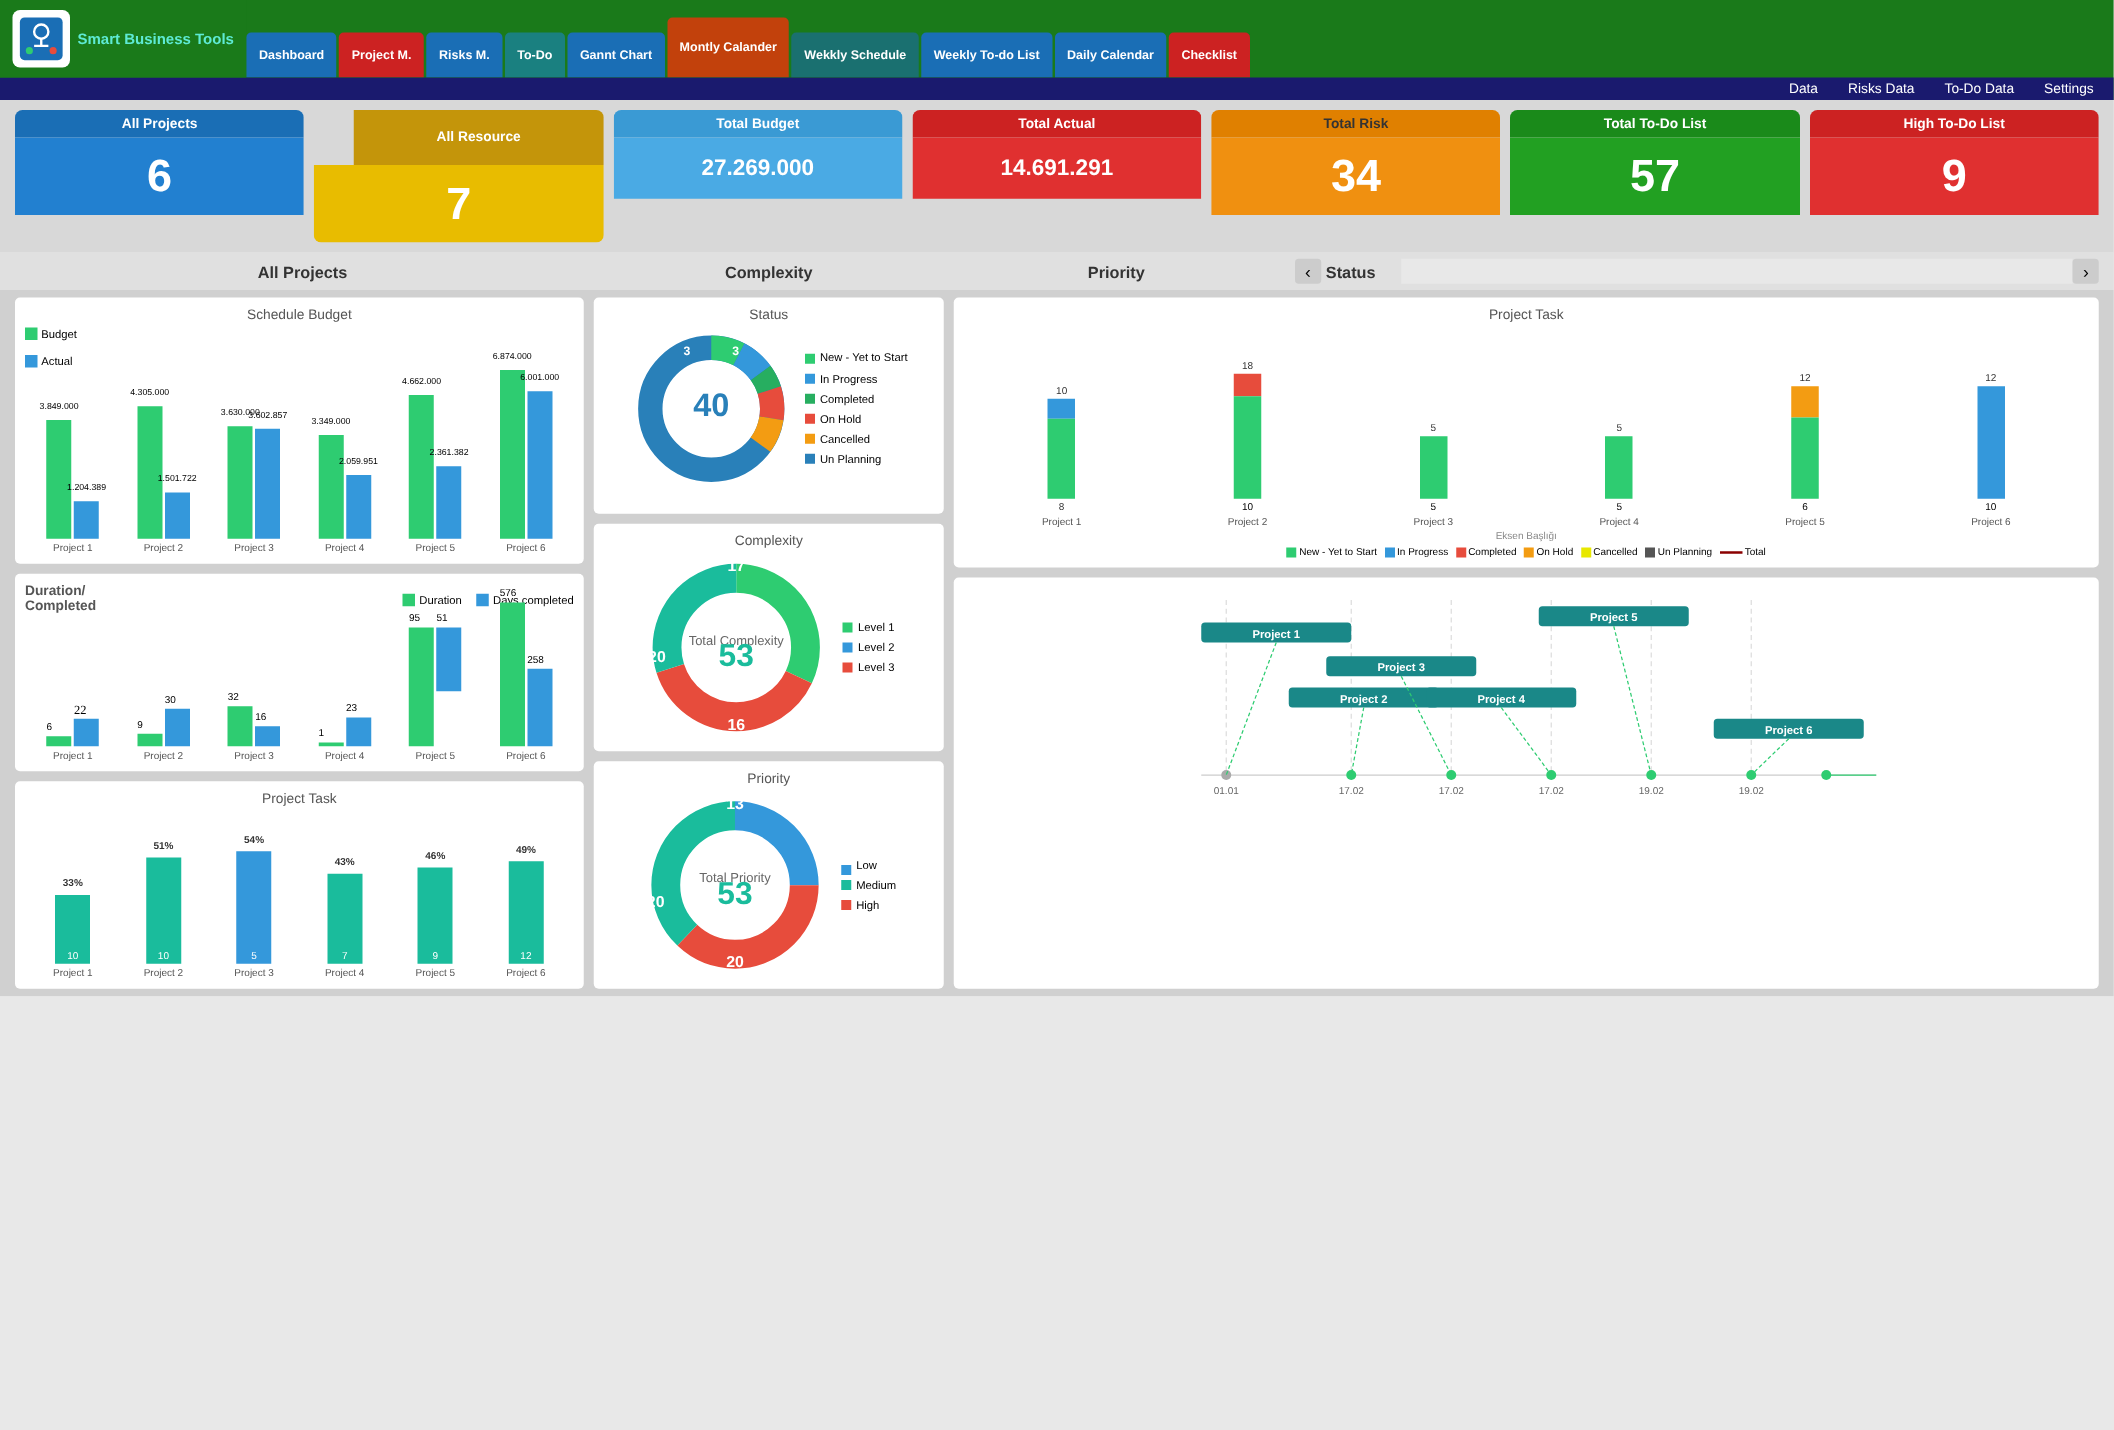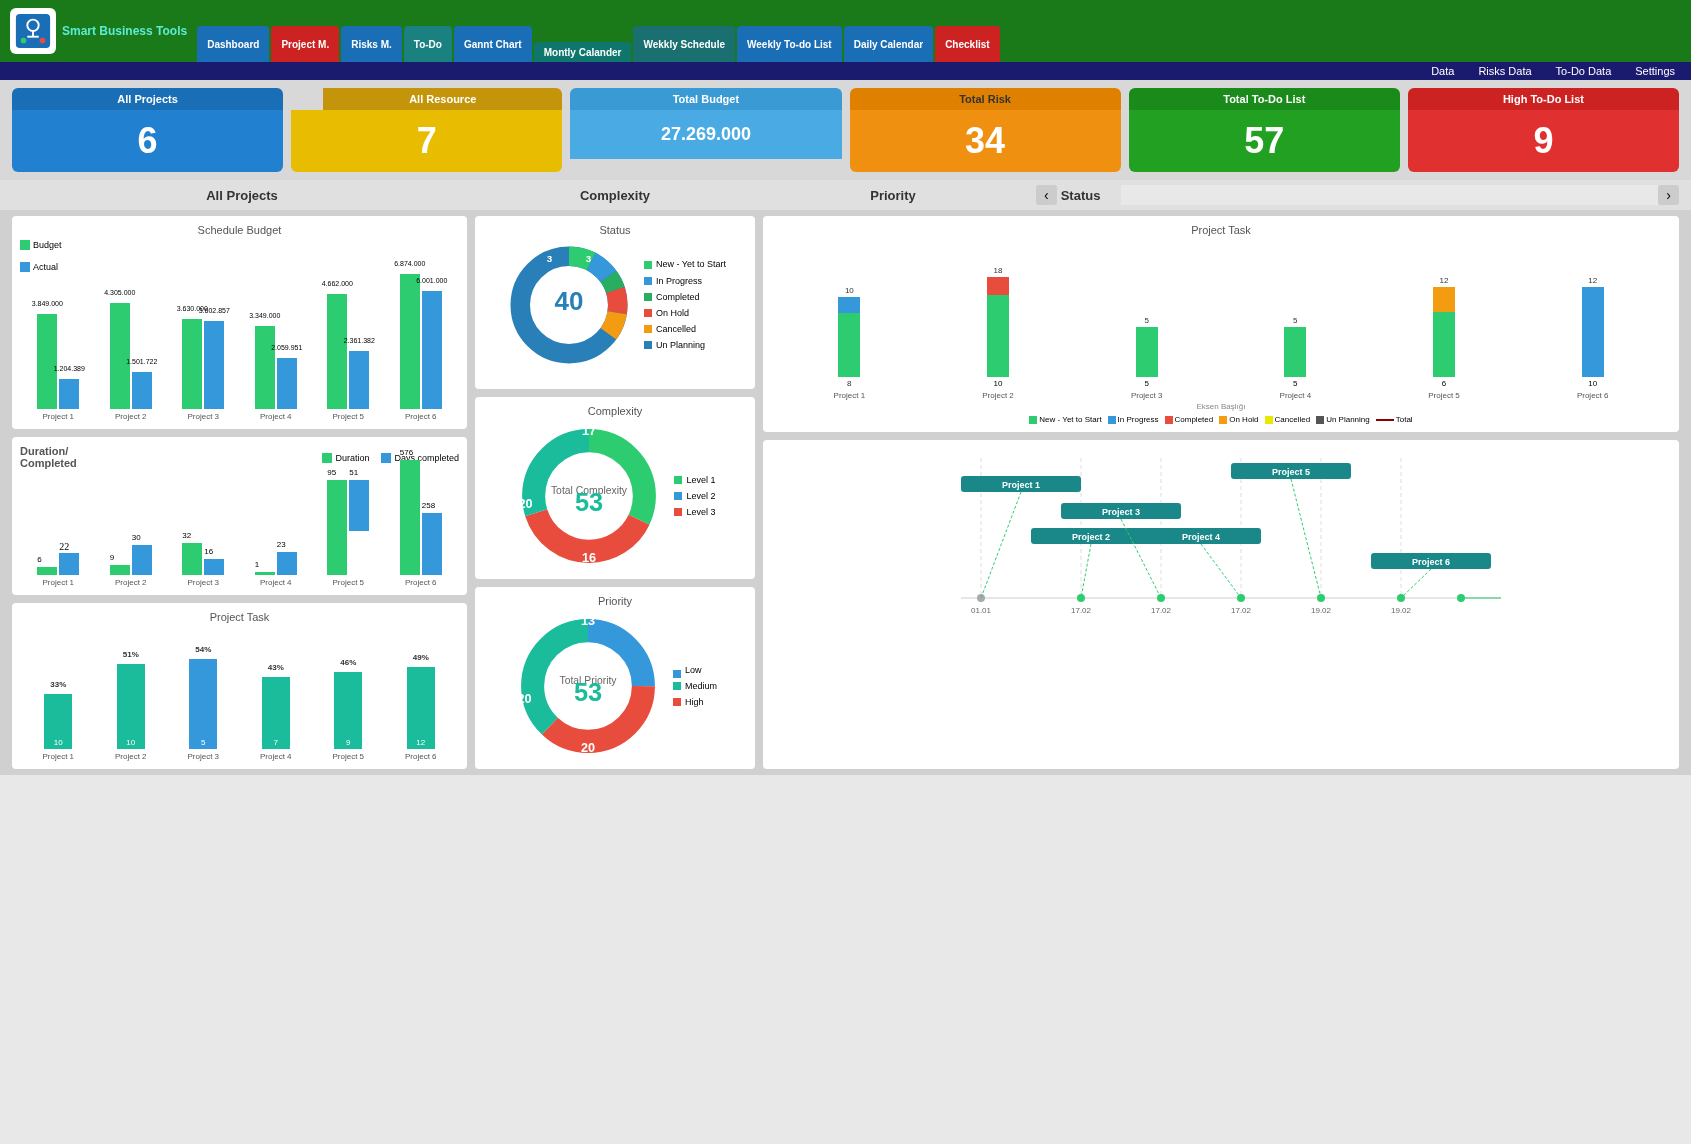--- a/index.html
+++ b/index.html
@@ -22,47 +22,51 @@
         </svg>
       </div>
       <div style="color:#5eead4; font-weight:bold; font-size:12px; line-height:1.4;">Smart Business Tools</div>
     </div>
     <div style="display:flex; align-items:flex-end; flex:1; padding-bottom:0; overflow:hidden;">
       <div style="background:#1a6eb5; padding:4px 10px; color:white; font-size:10px; font-weight:bold; cursor:pointer; border-radius:4px 4px 0 0; margin-right:2px; height:36px; display:flex; align-items:center;">Dashboard</div>
       <div style="background:#cc2222; padding:4px 10px; color:white; font-size:10px; font-weight:bold; cursor:pointer; border-radius:4px 4px 0 0; margin-right:2px; height:36px; display:flex; align-items:center;">Project M.</div>
       <div style="background:#1a6eb5; padding:4px 10px; color:white; font-size:10px; font-weight:bold; cursor:pointer; border-radius:4px 4px 0 0; margin-right:2px; height:36px; display:flex; align-items:center;">Risks M.</div>
       <div style="background:#1a8080; padding:4px 10px; color:white; font-size:10px; font-weight:bold; cursor:pointer; border-radius:4px 4px 0 0; margin-right:2px; height:36px; display:flex; align-items:center;">To-Do</div>
       <div style="background:#1a6eb5; padding:4px 10px; color:white; font-size:10px; font-weight:bold; cursor:pointer; border-radius:4px 4px 0 0; margin-right:2px; height:36px; display:flex; align-items:center;">Gannt Chart</div>
-      <div style="background:#0f766e; padding:4px 10px; color:white; font-size:10px; font-weight:bold; cursor:pointer; border-radius:4px 4px 0 0; margin-right:2px; height:20px; display:flex; align-items:center;">Montly Calander</div>
+      <div style="background:#c2410c; padding:4px 10px; color:white; font-size:10px; font-weight:bold; cursor:pointer; border-radius:4px 4px 0 0; margin-right:2px; height:48px; display:flex; align-items:center;">Montly Calander</div>
       <div style="background:#1a7070; padding:4px 10px; color:white; font-size:10px; font-weight:bold; cursor:pointer; border-radius:4px 4px 0 0; margin-right:2px; height:36px; display:flex; align-items:center;">Wekkly Schedule</div>
       <div style="background:#1a6eb5; padding:4px 10px; color:white; font-size:10px; font-weight:bold; cursor:pointer; border-radius:4px 4px 0 0; margin-right:2px; height:36px; display:flex; align-items:center;">Weekly To-do List</div>
       <div style="background:#1a6eb5; padding:4px 10px; color:white; font-size:10px; font-weight:bold; cursor:pointer; border-radius:4px 4px 0 0; margin-right:2px; height:36px; display:flex; align-items:center;">Daily Calendar</div>
       <div style="background:#cc2222; padding:4px 10px; color:white; font-size:10px; font-weight:bold; cursor:pointer; border-radius:4px 4px 0 0; margin-right:2px; height:36px; display:flex; align-items:center;">Checklist</div>
     </div>
   </div>
   <div style="background:#1a1a6e; display:flex; justify-content:flex-end; padding:3px 16px; gap:24px;">
     <a style="color:white; font-size:11px; cursor:pointer; text-decoration:none;">Data</a>
     <a style="color:white; font-size:11px; cursor:pointer; text-decoration:none;">Risks Data</a>
     <a style="color:white; font-size:11px; cursor:pointer; text-decoration:none;">To-Do Data</a>
     <a style="color:white; font-size:11px; cursor:pointer; text-decoration:none;">Settings</a>
   </div>
 </div>
 
 <div style="display:flex; gap:8px; padding:8px 12px; background:#d8d8d8;">
   <div style="flex:1; border-radius:6px; overflow:hidden; text-align:center;">
     <div style="padding:5px; font-size:11px; font-weight:bold; color:white; background:#1a6eb5;">All Projects</div>
     <div style="padding:10px; font-size:36px; font-weight:bold; background:#2280d0; color:white;">6</div>
   </div>
   <div style="flex:1; border-radius:6px; overflow:hidden; text-align:center;">
-    <div style="padding:5px; font-size:11px; font-weight:bold; color:white; background:#c4950a;margin-left:32px;">All Resource</div>
+    <div style="padding:16px; font-size:11px; font-weight:bold; color:white; background:#c4950a;margin-left:32px;">All Resource</div>
     <div style="padding:10px; font-size:36px; font-weight:bold; background:#e8bc00; color:white;">7</div>
   </div>
   <div style="flex:1; border-radius:6px; overflow:hidden; text-align:center;">
     <div style="padding:5px; font-size:11px; font-weight:bold; color:white; background:#3a9ad4;">Total Budget</div>
     <div style="padding:14px 8px; font-size:18px; font-weight:bold; background:#4aaae4; color:white;">27.269.000</div>
+  </div>
+  <div style="flex:1; border-radius:6px; overflow:hidden; text-align:center;">
+    <div style="padding:5px; font-size:11px; font-weight:bold; color:white; background:#cc2222;">Total Actual</div>
+    <div style="padding:14px 8px; font-size:18px; font-weight:bold; background:#e03030; color:white;">14.691.291</div>
   </div>
   <div style="flex:1; border-radius:6px; overflow:hidden; text-align:center;">
     <div style="padding:5px; font-size:11px; font-weight:bold; color:#333; background:#e08000;">Total Risk</div>
     <div style="padding:10px; font-size:36px; font-weight:bold; background:#f09010; color:white;">34</div>
   </div>
   <div style="flex:1; border-radius:6px; overflow:hidden; text-align:center;">
     <div style="padding:5px; font-size:11px; font-weight:bold; color:white; background:#1a8a1a;">Total To-Do List</div>
     <div style="padding:10px; font-size:36px; font-weight:bold; background:#22a022; color:white;">57</div>
   </div>
   <div style="flex:1; border-radius:6px; overflow:hidden; text-align:center;">

